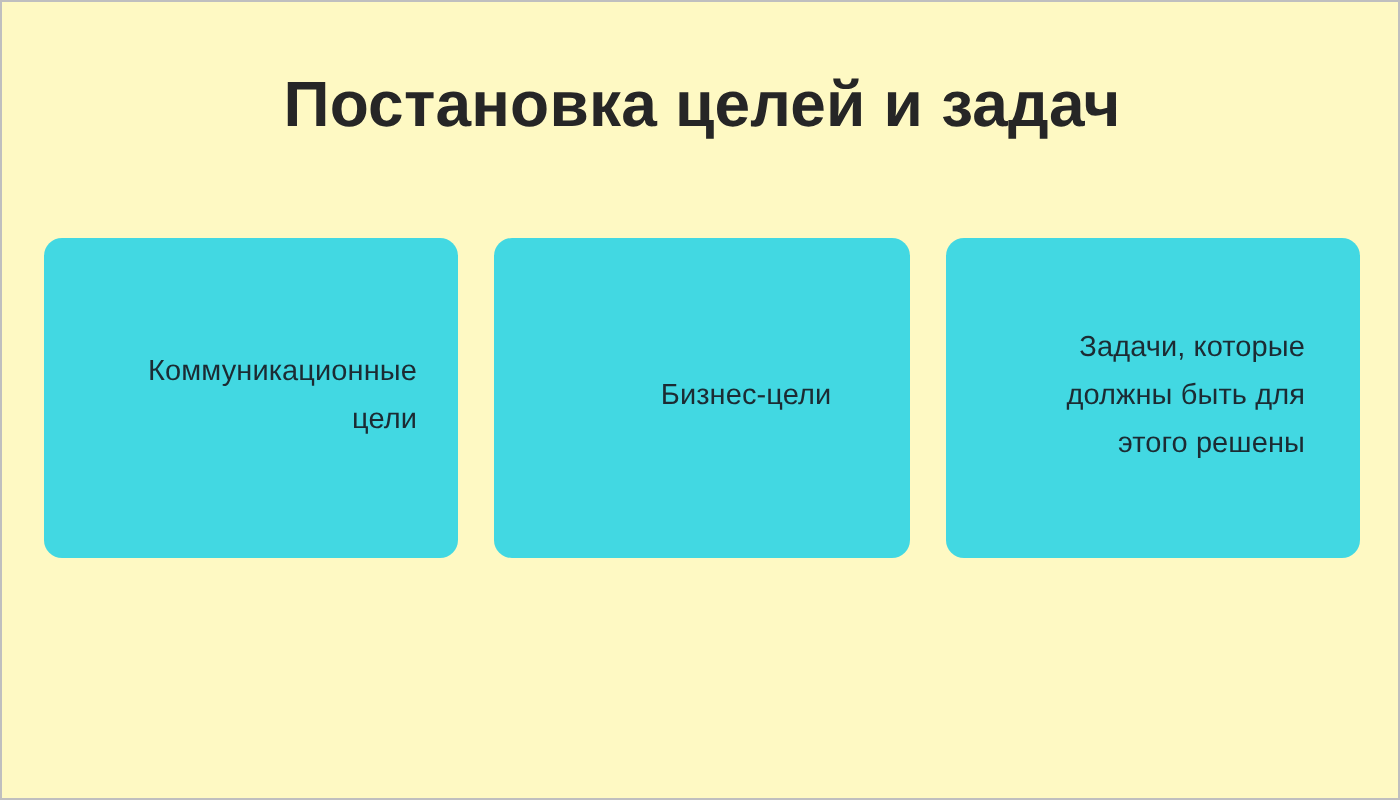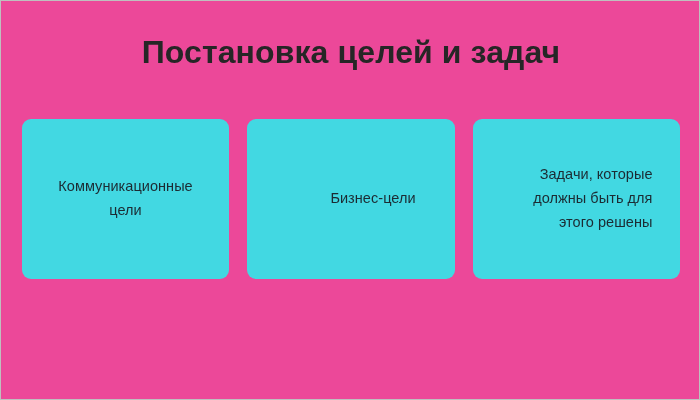--- a/index.html
+++ b/index.html
@@ -6,21 +6,21 @@
   html, body {
     margin: 0;
     padding: 0;
     background: #ffffff;
   }
 
   .slide {
     position: relative;
     width: 700px;
     height: 400px;
-    background: #ec4899;
+    background: #fef9c3;
     box-sizing: border-box;
     border: 1px solid #bfbfbf;
     overflow: hidden;
     font-family: "Liberation Sans", "DejaVu Sans", sans-serif;
     -webkit-font-smoothing: antialiased;
   }
 
   
   .slide-title {
     position: absolute;
@@ -71,21 +71,21 @@
     font-family: "Liberation Sans", "DejaVu Sans", sans-serif;
     font-size: 14.5px;
     line-height: 24px;
     font-weight: normal;
     color: #1c2b33;
     letter-spacing: 0.05px;
     position: relative;
     top: -1px;
   }
 
-  .box-1 .box-label { max-width: 190px; margin: 0 auto; }
+  .box-1 .box-label { max-width: 190px; margin: 0 auto; text-align: right; }
   .box-3 .box-label { max-width: 176px; margin: 0 auto; text-align: right; }
 </style>
 </head>
 <body>
 
 <div class="slide">
 
   <div class="slide-title">Постановка целей и задач</div>
 
   <div class="boxes-row">

